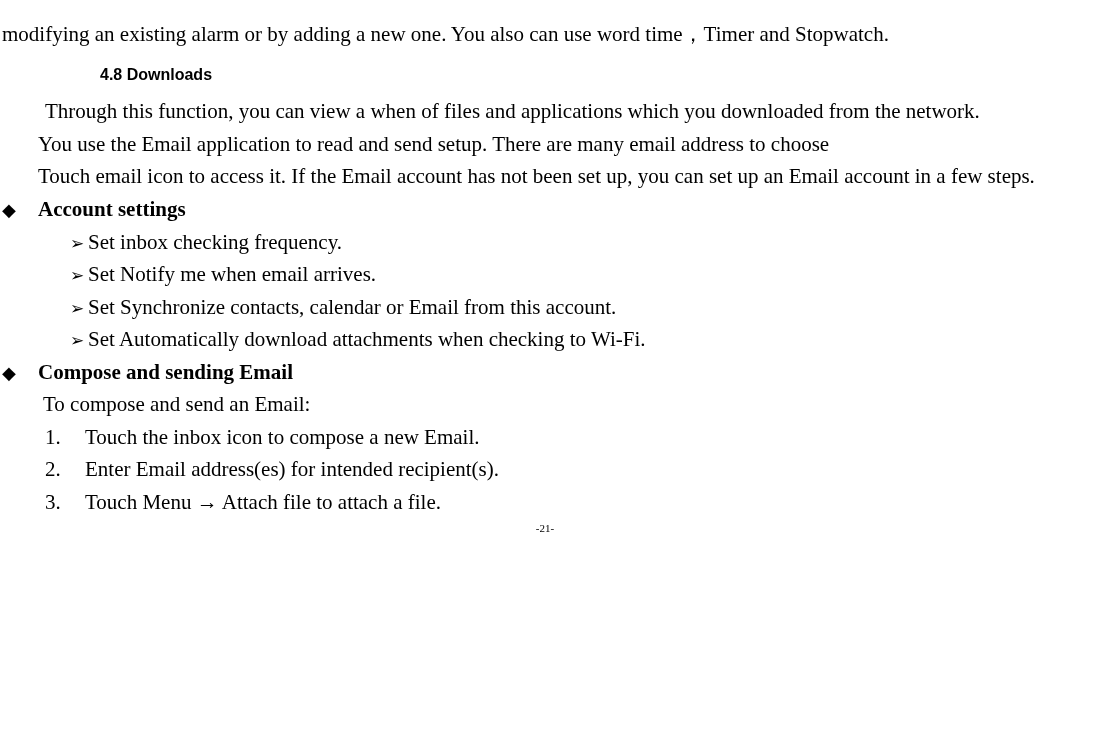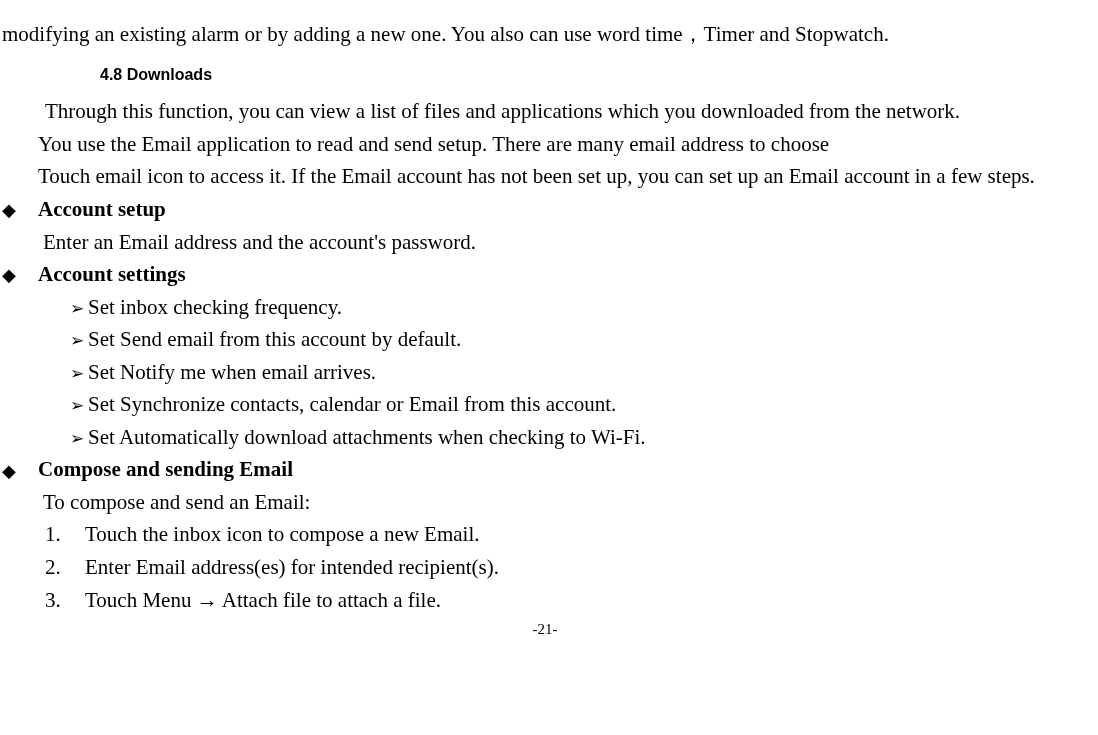--- a/index.html
+++ b/index.html
@@ -22,53 +22,48 @@
   .para { margin: 0; }
   .indent { text-indent: 43px; }
   .diamond-row { margin: 0 0 0 0; }
   .diamond-mark { display: inline-block; width: 36px; text-align: left; font-size: 18px; vertical-align: middle; }
   .diamond-label { font-weight: bold; }
   .sub-indent { margin-left: 41px; }
   .arrow-row { margin-left: 68px; }
   .arrow-mark { display: inline-block; width: 18px; font-size: 17px; vertical-align: middle; }
   .num-row { margin-left: 43px; }
   .num-mark { display: inline-block; width: 40px; }
-  .page-num { text-align: center; font-size: 15px; font-family: "Times New Roman", serif; margin-top: 2px; }
+  .page-num { text-align: center; font-size: 11px; font-family: "Times New Roman", serif; margin-top: 2px; }
 </style>
 </head>
 <body>
 
 <div class="content">
 
   <p class="para">modifying an existing alarm or by adding a new one. You also can use word time，Timer and Stopwatch.</p>
 
   <div class="heading">4.8    Downloads</div>
 
-  <p class="para indent">Through this function, you can view a list of files and applications which you downloaded from the network.</p>
+  <p class="para indent">Through this function, you can view a when of files and applications which you downloaded from the network.</p>
 
 
   <div style="text-align: justify; margin: 0px;">
       <p style="margin: 0px 0px 0px 36px; text-align: justify;">You use the Email application to read and send setup. There are many email address to choose</p>
       <p style="margin: 0px; padding-left: 0px; text-indent: 36px; text-align: justify;">Touch email icon to access it. If the Email account has not been set up, you can set up an Email account in a few steps.</p>
     </div>
 
   <style>
     
   </style>
 
-  <p class="para diamond-row">
-    <span class="diamond-mark">◆</span><span class="diamond-label">Account setup</span>
-  </p>
-  <p class="para sub-indent">Enter an Email address and the account's password.</p>
 
   <p class="para diamond-row">
     <span class="diamond-mark">◆</span><span class="diamond-label">Account settings</span>
   </p>
   <p class="para arrow-row"><span class="arrow-mark">➢</span><span>Set inbox checking frequency.</span></p>
-  <p class="para arrow-row"><span class="arrow-mark">➢</span><span>Set Send email from this account by default.</span></p>
   <p class="para arrow-row"><span class="arrow-mark">➢</span><span>Set Notify me when email arrives.</span></p>
   <p class="para arrow-row"><span class="arrow-mark">➢</span><span>Set Synchronize contacts, calendar or Email from this account.</span></p>
   <p class="para arrow-row"><span class="arrow-mark">➢</span><span>Set Automatically download attachments when checking to Wi-Fi.</span></p>
 
   <p class="para diamond-row">
     <span class="diamond-mark">◆</span><span class="diamond-label">Compose and sending Email</span>
   </p>
   <p class="para sub-indent">To compose and send an Email:</p>
 
   <p class="para num-row"><span class="num-mark">1.</span><span>Touch the inbox icon to compose a new Email.</span></p>

